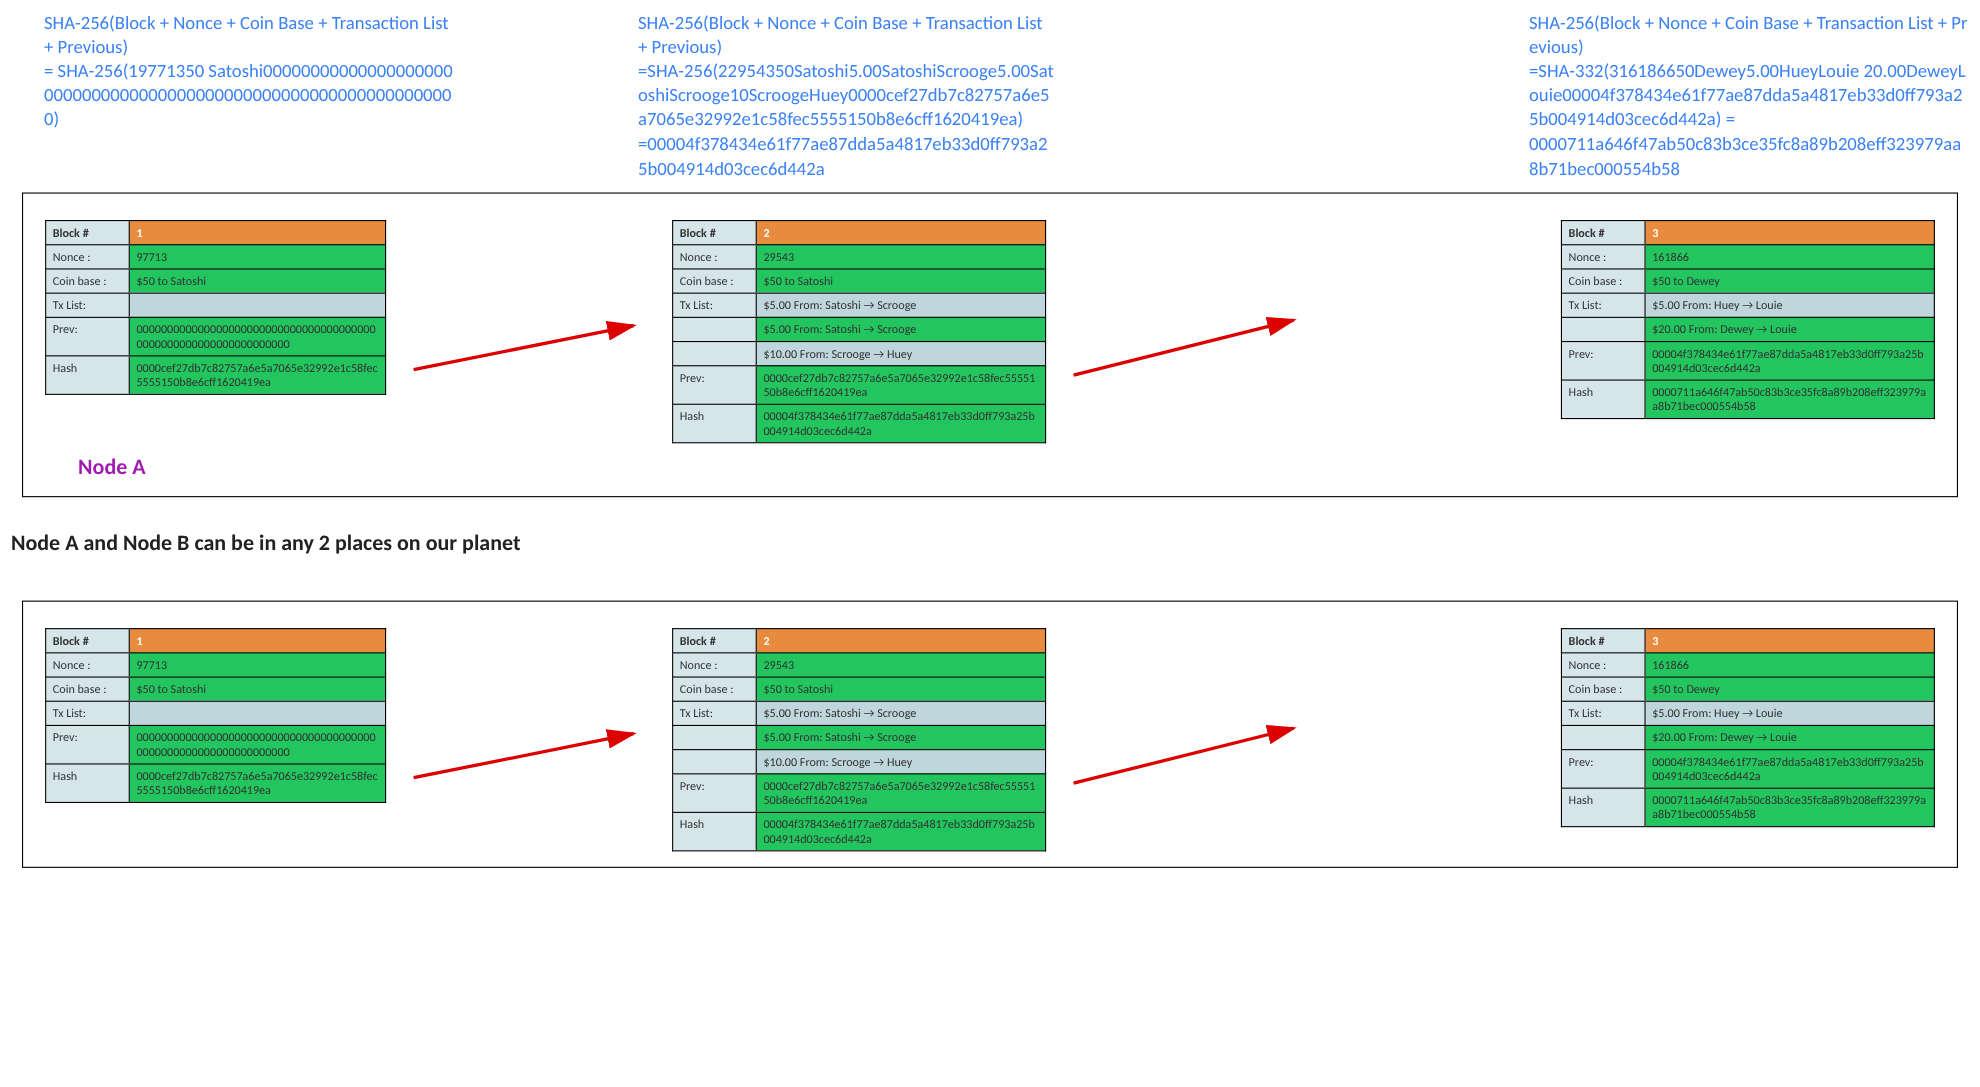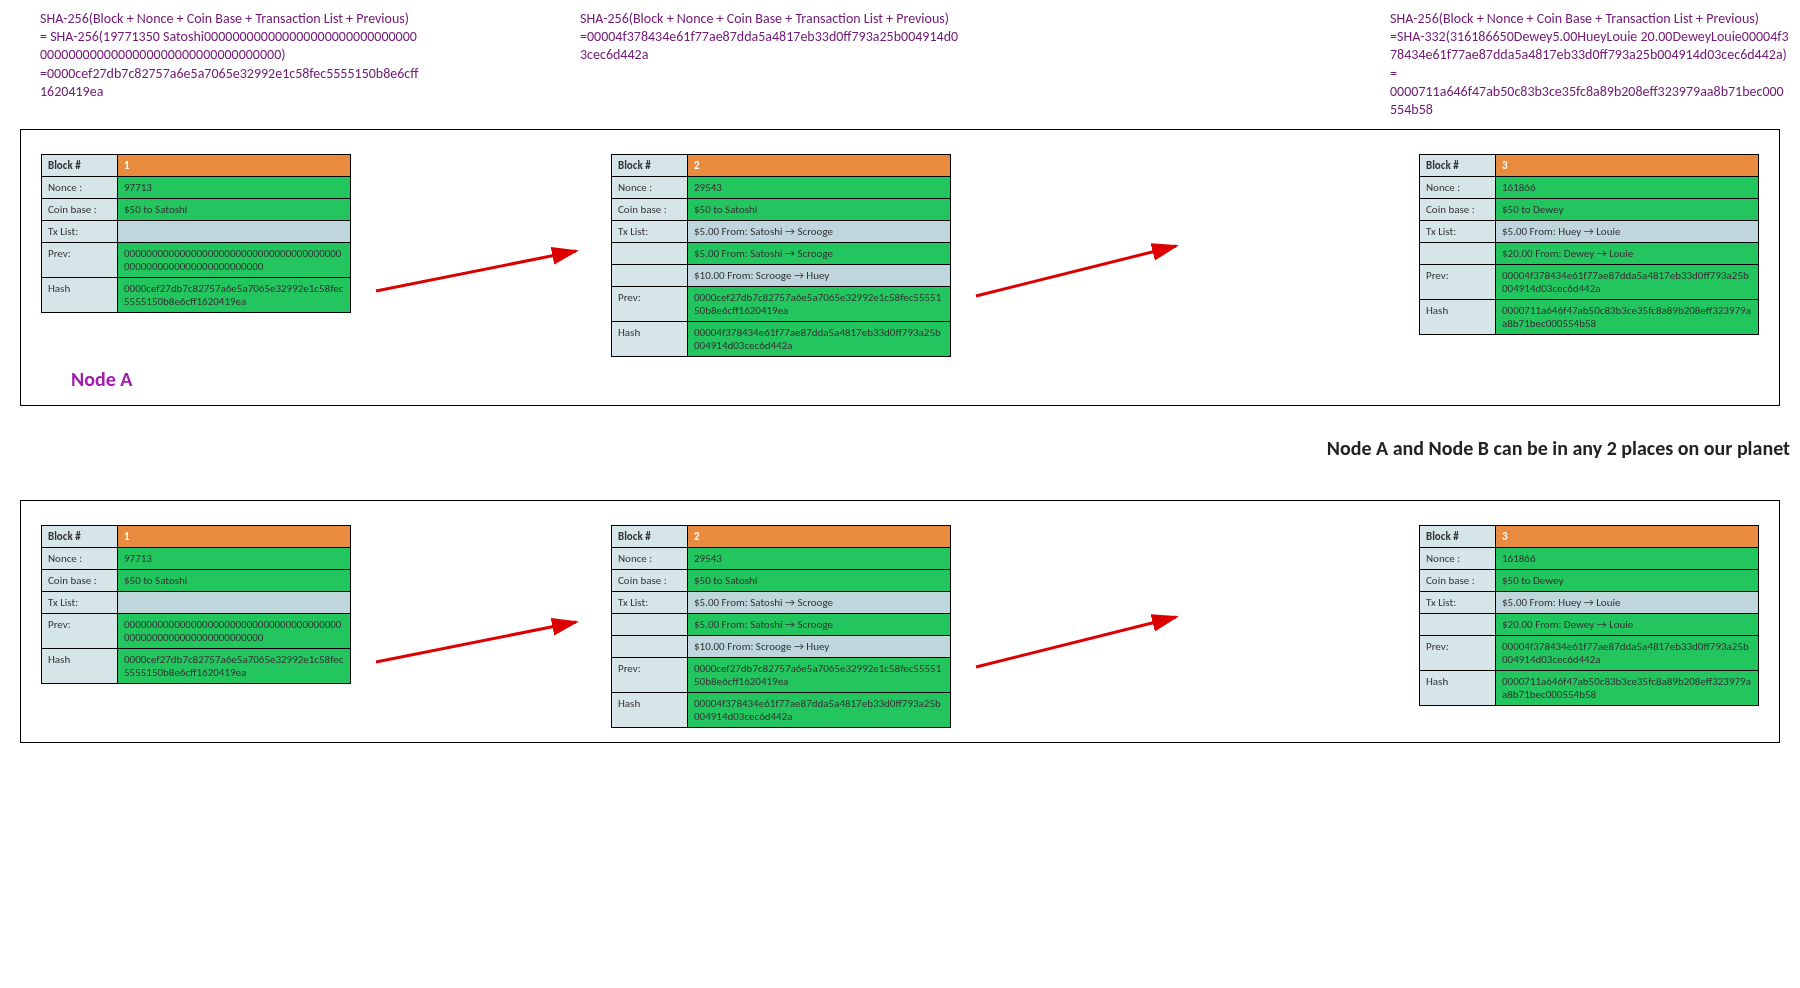--- a/index.html
+++ b/index.html
@@ -13,24 +13,24 @@
     width: 1800px;
   }
   .sha-row {
     display: flex;
     gap: 40px;
     margin-bottom: 10px;
     padding-left: 30px;
   }
   .sha-block {
     width: 380px;
-    font-size: 14px;
+    font-size: 17px;
     line-height: 1.3;
     word-break: break-all;
-    color: #701a75;
+    color: #3b82f6;
   }
   .sha-block.third { margin-left: auto; width: 400px; overflow: hidden; }
   .node-box {
     border: 1px solid #000;
     padding: 24px 20px 14px 20px;
     margin: 0 10px 30px 10px;
     position: relative;
   }
   .blocks-row {
     display: flex;
@@ -76,38 +76,38 @@
     align-self: stretch;
   }
   .arrow-svg { width: 220px; height: 120px; }
   .node-label {
     font-size: 20px;
     font-weight: bold;
     color: #a21caf;
     margin: 10px 0 0 30px;
   }
   .mid-caption {
-    text-align: right;
+    text-align: left;
     font-size: 20px;
     font-weight: bold;
     color: #222;
     margin: 30px 0 40px 0;
   }
 </style>
 </head>
 <body>
 
 <div class="sha-row">
   <div class="sha-block">
     <div>SHA-256(Block + Nonce + Coin Base + Transaction List + Previous)</div>
     <div>= SHA-256(19771350 Satoshi0000000000000000000000000000000000000000000000000000000000000000)</div>
-    <div>=0000cef27db7c82757a6e5a7065e32992e1c58fec5555150b8e6cff1620419ea</div>
   </div>
   <div class="sha-block" style="margin-left:120px;">
     <div>SHA-256(Block + Nonce + Coin Base + Transaction List + Previous)</div>
+    <div>=SHA-256(22954350Satoshi5.00SatoshiScrooge5.00SatoshiScrooge10ScroogeHuey0000cef27db7c82757a6e5a7065e32992e1c58fec5555150b8e6cff1620419ea)</div>
     <div>=00004f378434e61f77ae87dda5a4817eb33d0ff793a25b004914d03cec6d442a</div>
   </div>
   <div class="sha-block third">
     <div>SHA-256(Block + Nonce + Coin Base + Transaction List + Previous)</div>
     <div>=SHA-332(316186650Dewey5.00HueyLouie 20.00DeweyLouie00004f378434e61f77ae87dda5a4817eb33d0ff793a25b004914d03cec6d442a) =</div>
     <div>0000711a646f47ab50c83b3ce35fc8a89b208eff323979aa8b71bec000554b58</div>
   </div>
 </div>
 
 <div class="node-box">

